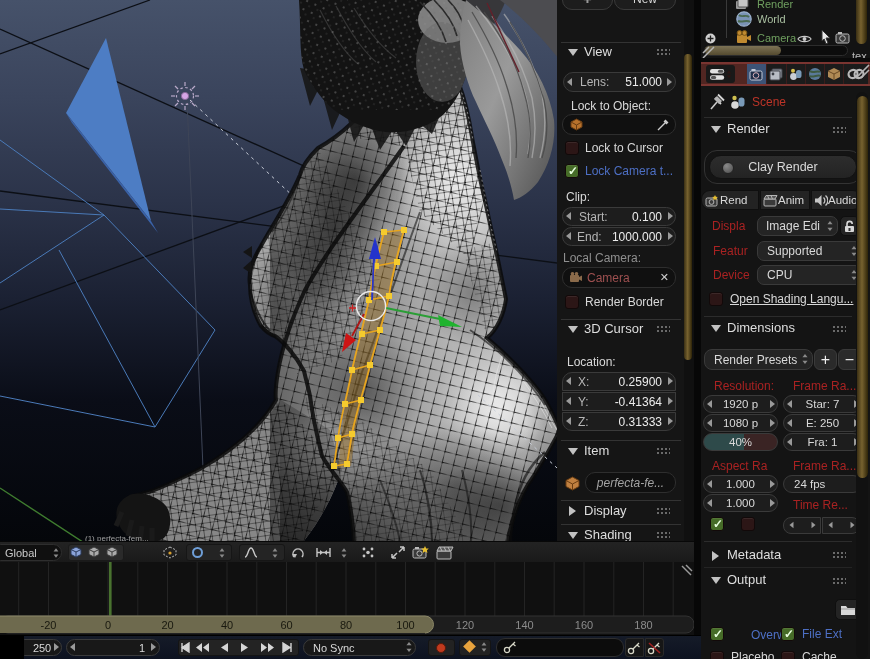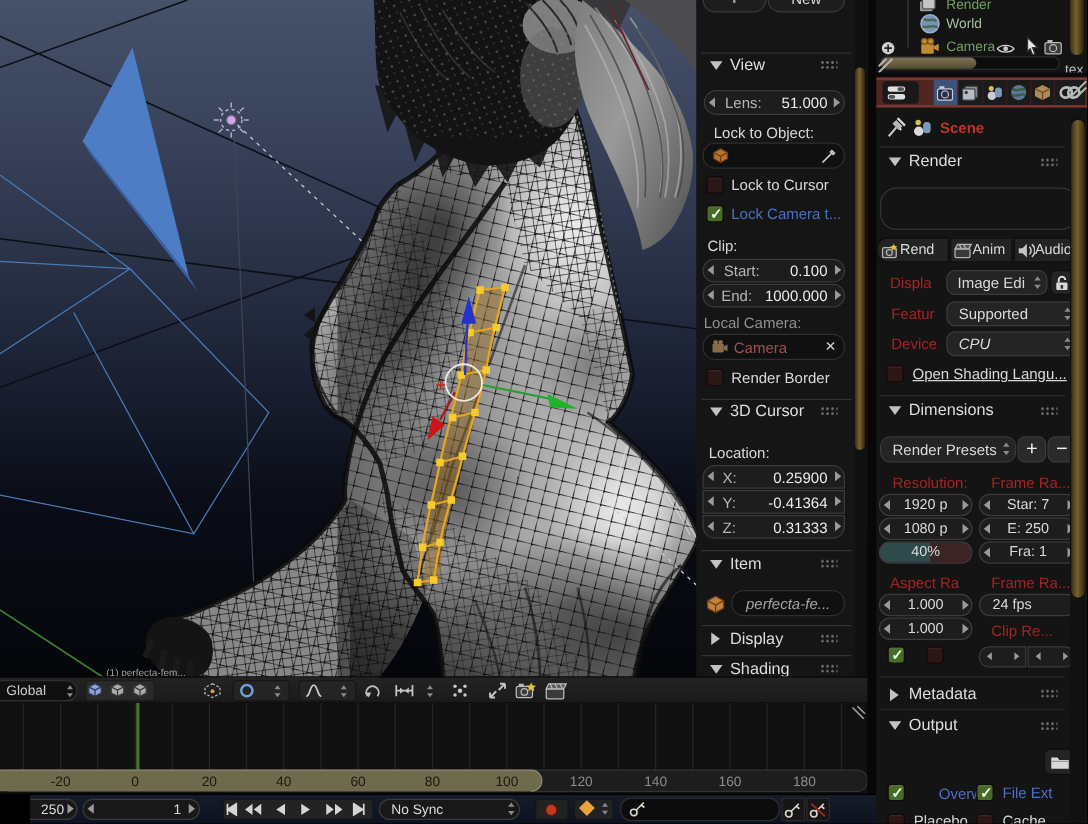--- a/index.html
+++ b/index.html
@@ -648,27 +648,31 @@
     <svg class="abs" style="left:8px;top:93px;" width="17" height="18">
         <path d="M2,16 L8,9" stroke="#c9c9c9" stroke-width="1.6"></path>
         <path d="M6,5 L12,11 M9,1.5 L15,7.5" stroke="#d5d5d5" stroke-width="1.8"></path>
         <path d="M8,3 L13,8 L10,11 L5,6 Z" fill="#b5b5b5"></path>
       </svg>
     <svg class="abs" style="left:29px;top:95px;" width="16" height="15">
         <circle cx="5" cy="10" r="3.8" fill="#d8d8d8"></circle>
         <rect x="8.5" y="2.5" width="6" height="9" rx="2.8" fill="#7a9ab8"></rect>
         <circle cx="4.5" cy="3" r="2.2" fill="#cfc050"></circle>
       </svg>
-    <div class="lbl" style="left:51px;top:95px;color:#bd3428;font-weight:bold;">Scene</div>
+    <div class="lbl" style="left:51px;top:95px;color:#bd3428;">Scene</div>
     <div class="sep" style="left:3px;top:117px;width:148px;background:#2c2c2c;"></div>
     
     <div class="tri" style="left:10px;top:126px;"></div>
     <div class="hdrt" style="left:26px;top:121px;">Render</div>
     <div class="grips" style="left:131px;top:126px;"></div>
     <div class="abs" style="left:3px;top:150px;width:158px;height:34px;border:1px solid #333;border-radius:13px;"></div>
+    <div class="pill" style="left:8px;top:155px;width:148px;height:24px;border-radius:12px;background:linear-gradient(#2d2d2d,#232323);border-color:#111;">
+      <span class="abs" style="left:12px;top:6px;width:12px;height:12px;border-radius:50%;background:radial-gradient(circle at 35% 30%,#8a8a8a,#4a4a4a);border:1px solid #222;"></span>
+      <span style="font-size:12.5px;">Clay Render</span>
+    </div>
     <div class="pill" style="left:0px;top:190px;width:58px;height:20px;border-radius:9px 0 0 9px;background:#232323;border-color:#0f0f0f;justify-content:flex-start;">
       <svg width="15" height="13" style="margin-left:3px;">
           <rect x="1" y="4" width="11" height="8" rx="1.5" fill="#3a3a3a" stroke="#b5b5b5"></rect>
           <circle cx="6.5" cy="8" r="2.4" fill="none" stroke="#b5b5b5"></circle>
           <path d="M10,1 L10.9,2.8 L12.9,3 L11.4,4.3 L11.8,6.3 L10,5.3 L8.2,6.3 L8.6,4.3 L7.1,3 L9.1,2.8 Z" fill="#e8c030"></path>
         </svg>
         <span style="font-size:11.5px;">Rend</span>
     </div>
     <div class="pill" style="left:59px;top:190px;width:50px;height:20px;border-radius:0;background:#232323;border-color:#0f0f0f;justify-content:flex-start;">
       <svg width="15" height="13" style="margin-left:2px;">
@@ -696,21 +700,21 @@
           <path d="M3,6 V4 A2.6,2.6 0 0 1 8.2,4" stroke="#d8d8d8" stroke-width="1.6" fill="none"></path>
           <rect x="4.5" y="8" width="2" height="3" fill="#333"></rect>
         </svg>
     </div>
     <div class="lbl red" style="left:12px;top:244px;">Featur</div>
     <div class="pill" style="left:56px;top:241px;width:105px;height:20px;border-radius:7px;background:#242424;justify-content:flex-start;">
         <span style="margin-left:9px;">Supported</span>
       </div>
     <div class="updn" style="left:149px;top:245px;transform:scale(.85);"></div>
     <div class="lbl red" style="left:12px;top:268px;">Device</div>
-    <div class="pill" style="left:56px;top:265px;width:105px;height:20px;border-radius:7px;background:#242424;justify-content:flex-start;font-style:italic;">
+    <div class="pill" style="left:56px;top:265px;width:105px;height:20px;border-radius:7px;background:#242424;justify-content:flex-start;">
         <span style="margin-left:9px;">CPU</span>
       </div>
     <div class="updn" style="left:149px;top:269px;transform:scale(.85);"></div>
     <div class="cb" style="left:8px;top:292px;"></div>
     <div class="lbl" style="left:29px;top:292px;text-decoration:underline;">Open Shading Langu...</div>
     <div class="sep" style="left:3px;top:316px;width:148px;background:#2c2c2c;"></div>
     
     <div class="tri" style="left:10px;top:325px;"></div>
     <div class="hdrt" style="left:26px;top:320px;">Dimensions</div>
     <div class="grips" style="left:131px;top:325px;"></div>
@@ -735,21 +739,21 @@
     <div class="arl" style="left:86px;top:438px;"></div><div class="arr" style="left:153px;top:438px;"></div>
     <div class="lbl red" style="left:11px;top:459px;">Aspect Ra</div>
     <div class="lbl red" style="left:92px;top:459px;">Frame Ra...</div>
     <div class="pill" style="left:2px;top:475px;width:75px;height:18px;font-size:11.5px;">1.000</div>
     <div class="arl" style="left:6px;top:480px;"></div><div class="arr" style="left:69px;top:480px;"></div>
     <div class="pill" style="left:82px;top:475px;width:79px;height:18px;font-size:11.5px;justify-content:flex-start;">
         <span style="margin-left:10px;">24 fps</span>
       </div>
     <div class="pill" style="left:2px;top:494px;width:75px;height:18px;font-size:11.5px;">1.000</div>
     <div class="arl" style="left:6px;top:499px;"></div><div class="arr" style="left:69px;top:499px;"></div>
-    <div class="lbl red" style="left:92px;top:498px;">Clip Re...</div>
+    <div class="lbl red" style="left:92px;top:498px;">Time Re...</div>
     <div class="cb on" style="left:9px;top:517px;"></div>
     <div class="cb" style="left:40px;top:517px;"></div>
     <div class="pill" style="left:82px;top:517px;width:38px;height:17px;border-radius:8px 0 0 8px;"></div>
     <div class="pill" style="left:121px;top:517px;width:38px;height:17px;border-radius:0 8px 8px 0;"></div>
     <div class="arl" style="left:88px;top:521px;transform:scale(.8);"></div><div class="arr" style="left:110px;top:521px;transform:scale(.8);"></div>
     <div class="arl" style="left:127px;top:521px;transform:scale(.8);"></div><div class="arr" style="left:149px;top:521px;transform:scale(.8);"></div>
     <div class="sep" style="left:3px;top:541px;width:148px;background:#2c2c2c;"></div>
     
     <div class="trir" style="left:11px;top:551px;"></div>
     <div class="hdrt" style="left:26px;top:547px;">Metadata</div>

